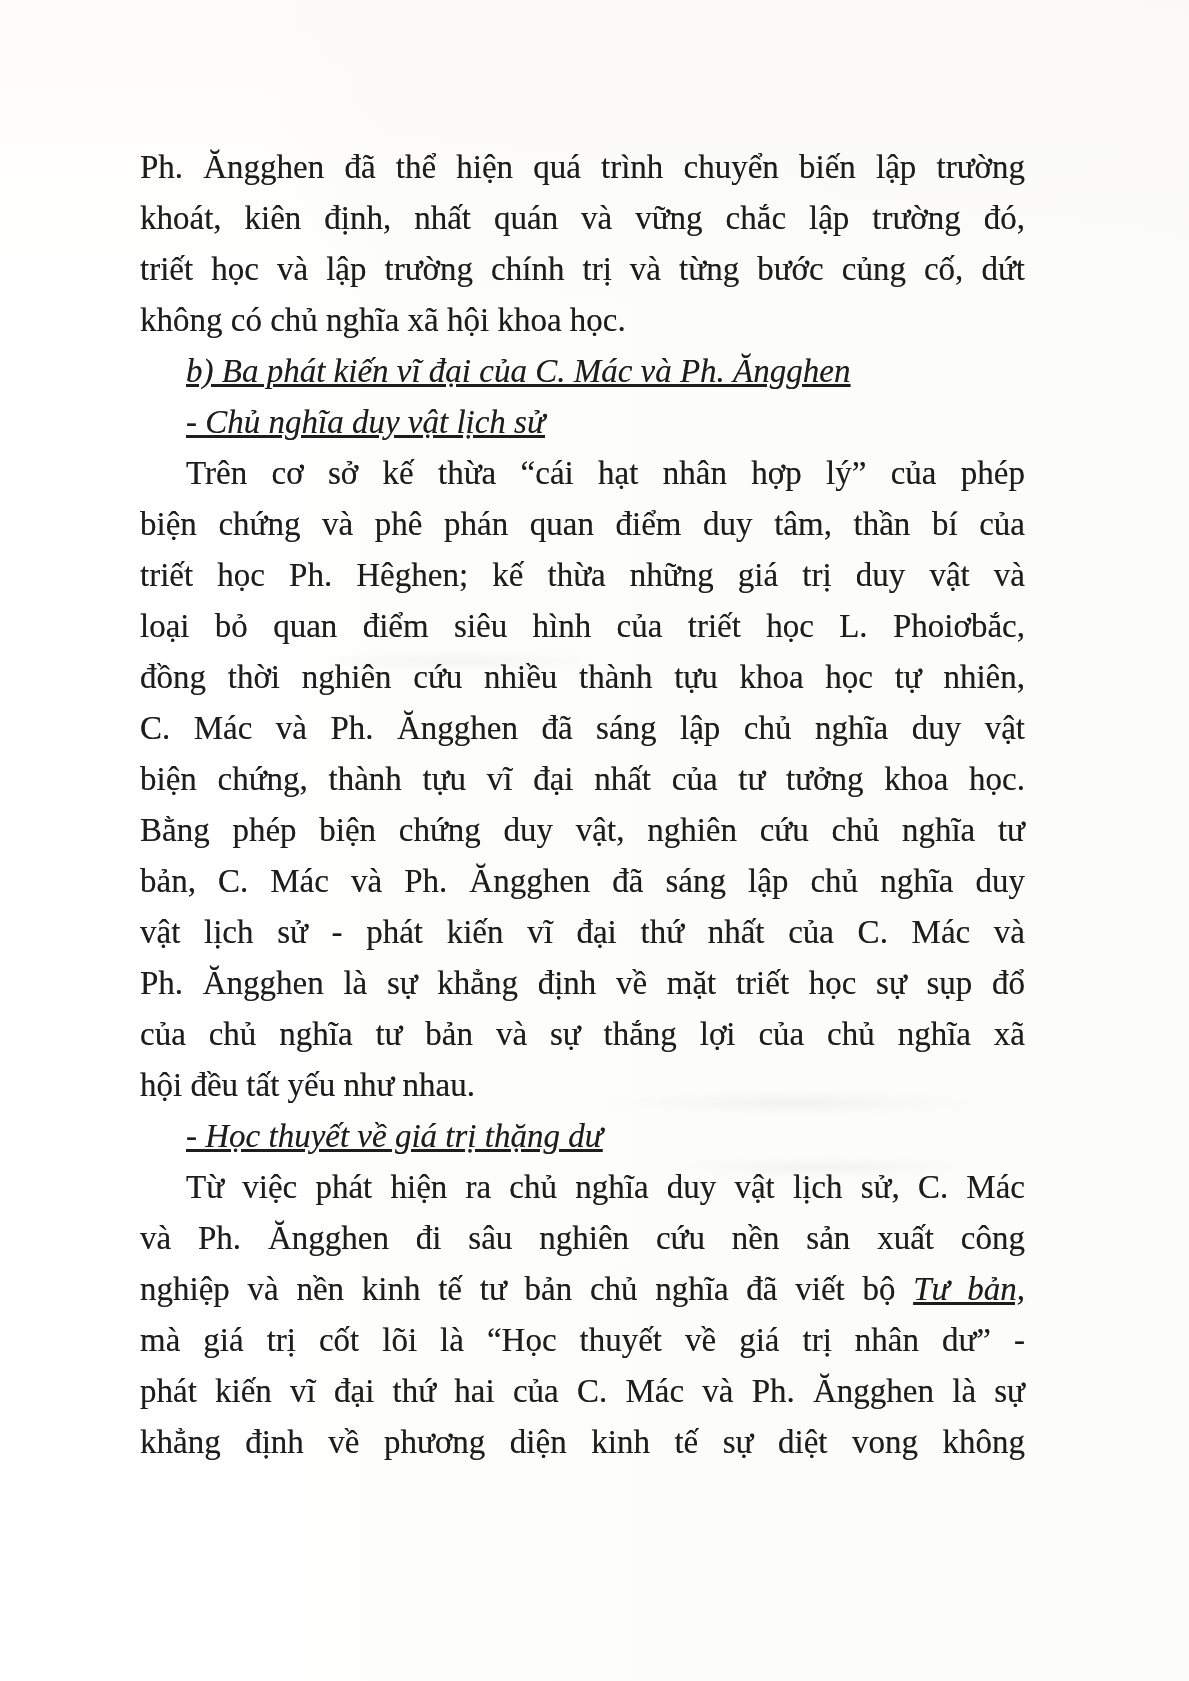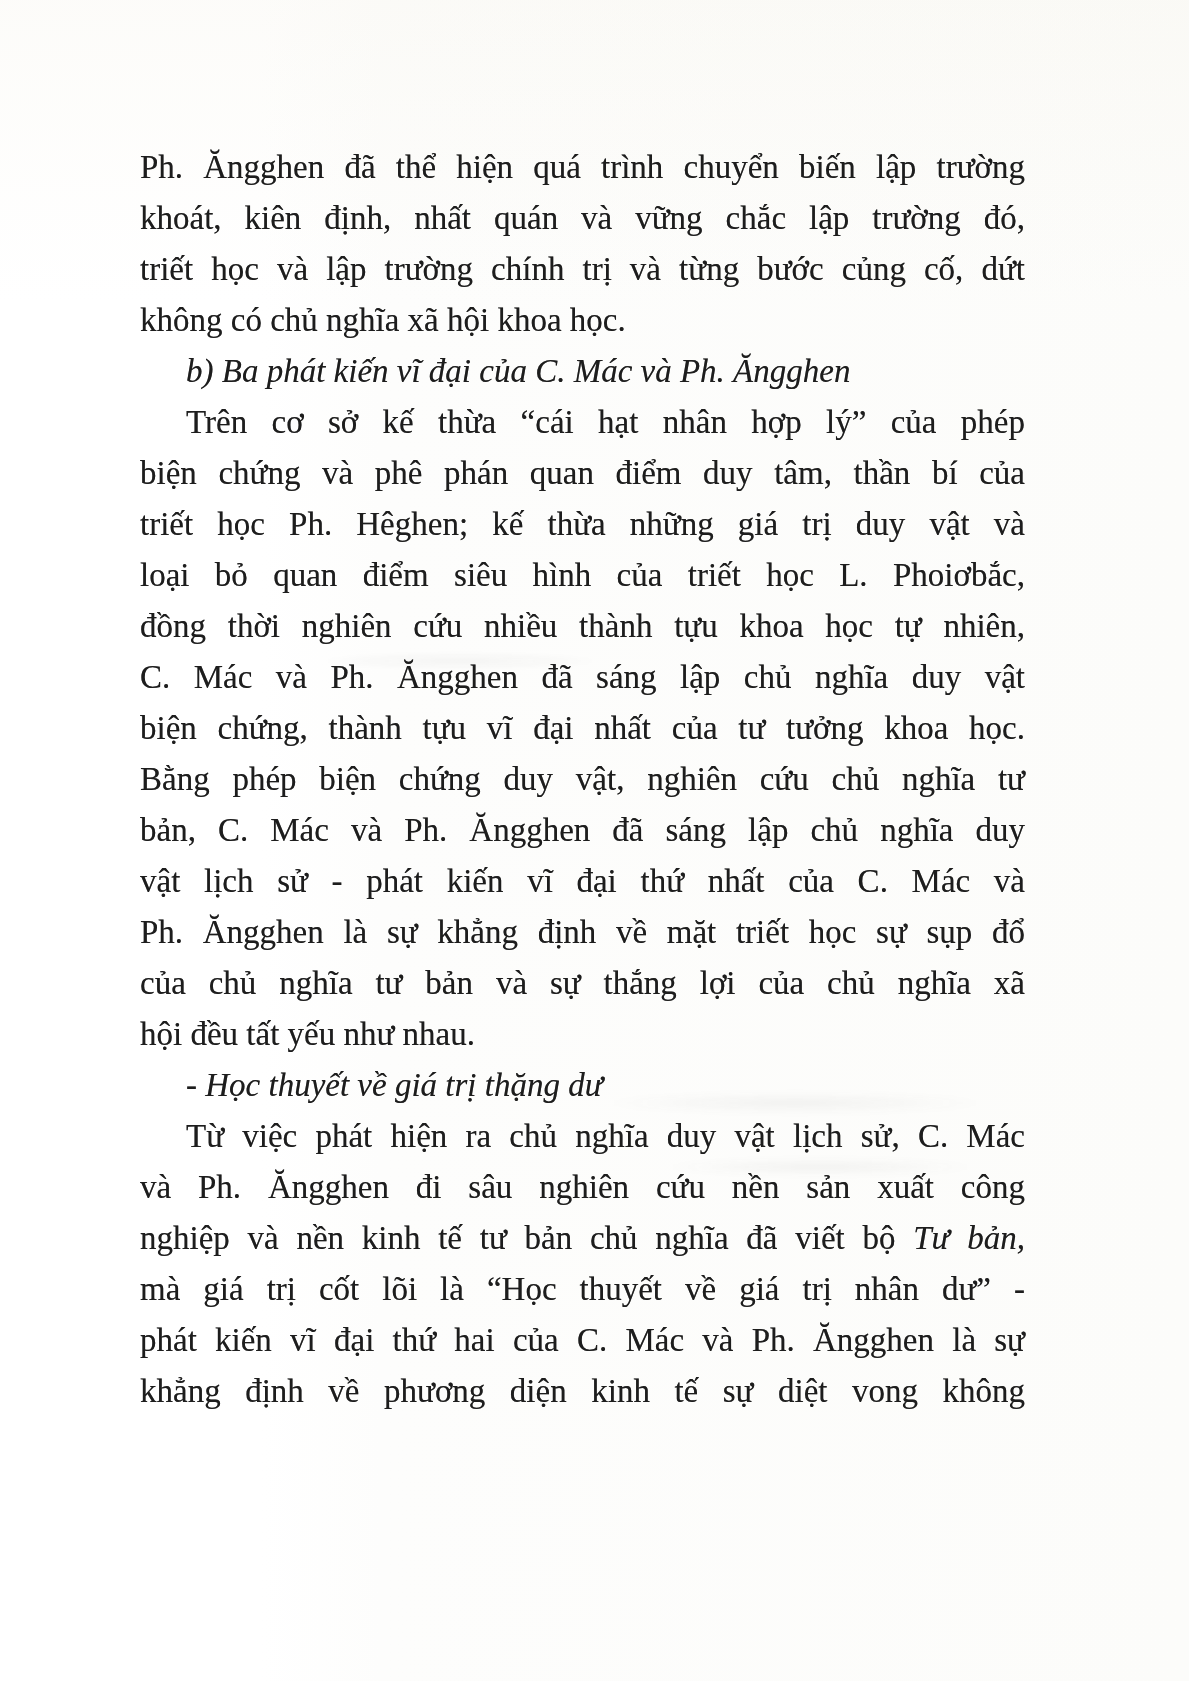--- a/index.html
+++ b/index.html
@@ -45,20 +45,21 @@
   }
   .line.j {
     text-align: justify;
     text-align-last: justify;
   }
   .line.ind {
     padding-left: 46px;
   }
   .it {
     font-style: italic;
+    text-decoration: underline;
   }
   .page-number {
     position: absolute;
     left: 140px;
     top: 1545px;
     width: 880px;
     text-align: right;
     font-size: 35px;
     line-height: 45px;
     color: #1d1d1d;
@@ -82,20 +83,21 @@
   <div class="scan-artifact smudge-1"></div>
   <div class="scan-artifact smudge-2"></div>
   <div class="scan-artifact smudge-3"></div>
 
   <div class="text-block">
       <div class="line j"><span>Ph. Ăngghen đã thể hiện quá trình chuyển biến lập trường</span></div>
       <div class="line j"><span>khoát, kiên định, nhất quán và vững chắc lập trường đó,</span></div>
       <div class="line j"><span>triết học và lập trường chính trị và từng bước củng cố, dứt</span></div>
       <div class="line"><span>không có chủ nghĩa xã hội khoa học.</span></div>
       <div class="line ind it"><span>b) Ba phát kiến vĩ đại của C. Mác và Ph. Ăngghen</span></div>
+      <div class="line ind it"><span>- Chủ nghĩa duy vật lịch sử</span></div>
       <div class="line j ind"><span>Trên cơ sở kế thừa “cái hạt nhân hợp lý” của phép</span></div>
       <div class="line j"><span>biện chứng và phê phán quan điểm duy tâm, thần bí của</span></div>
       <div class="line j"><span>triết học Ph. Hêghen; kế thừa những giá trị duy vật và</span></div>
       <div class="line j"><span>loại bỏ quan điểm siêu hình của triết học L. Phoiơbắc,</span></div>
       <div class="line j"><span>đồng thời nghiên cứu nhiều thành tựu khoa học tự nhiên,</span></div>
       <div class="line j"><span>C. Mác và Ph. Ăngghen đã sáng lập chủ nghĩa duy vật</span></div>
       <div class="line j"><span>biện chứng, thành tựu vĩ đại nhất của tư tưởng khoa học.</span></div>
       <div class="line j"><span>Bằng phép biện chứng duy vật, nghiên cứu chủ nghĩa tư</span></div>
       <div class="line j"><span>bản, C. Mác và Ph. Ăngghen đã sáng lập chủ nghĩa duy</span></div>
       <div class="line j"><span>vật lịch sử - phát kiến vĩ đại thứ nhất của C. Mác và</span></div>

